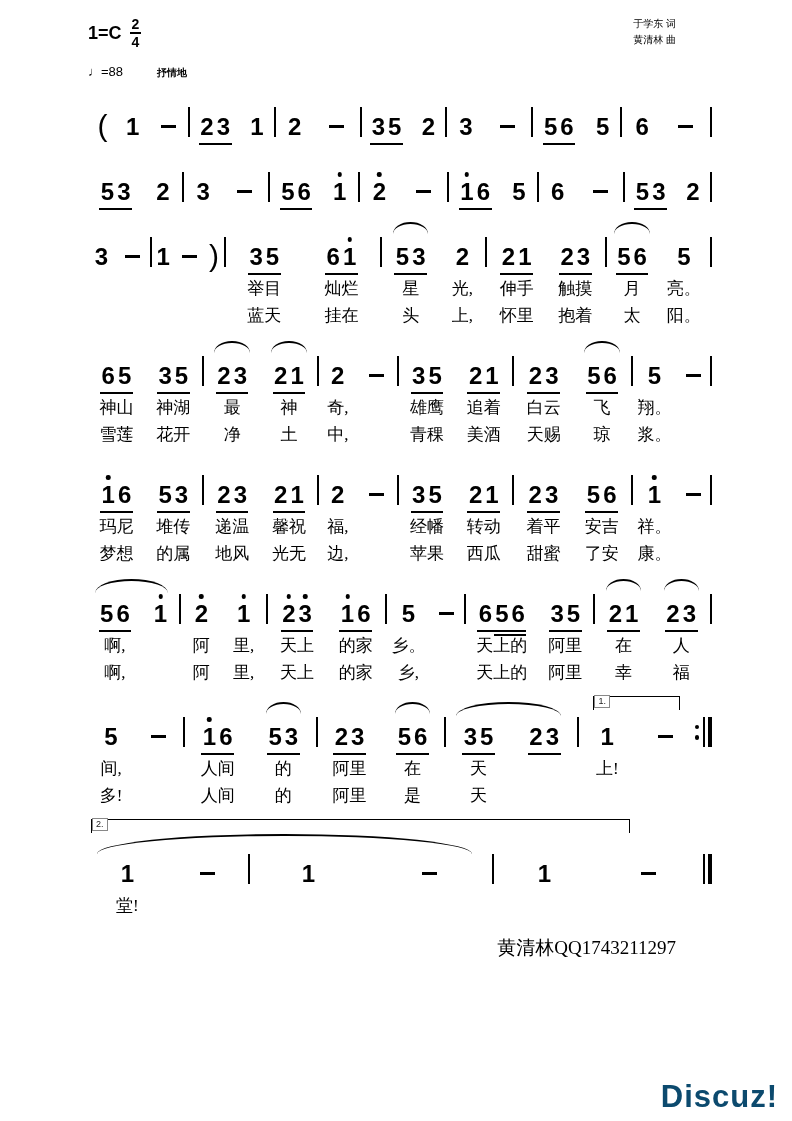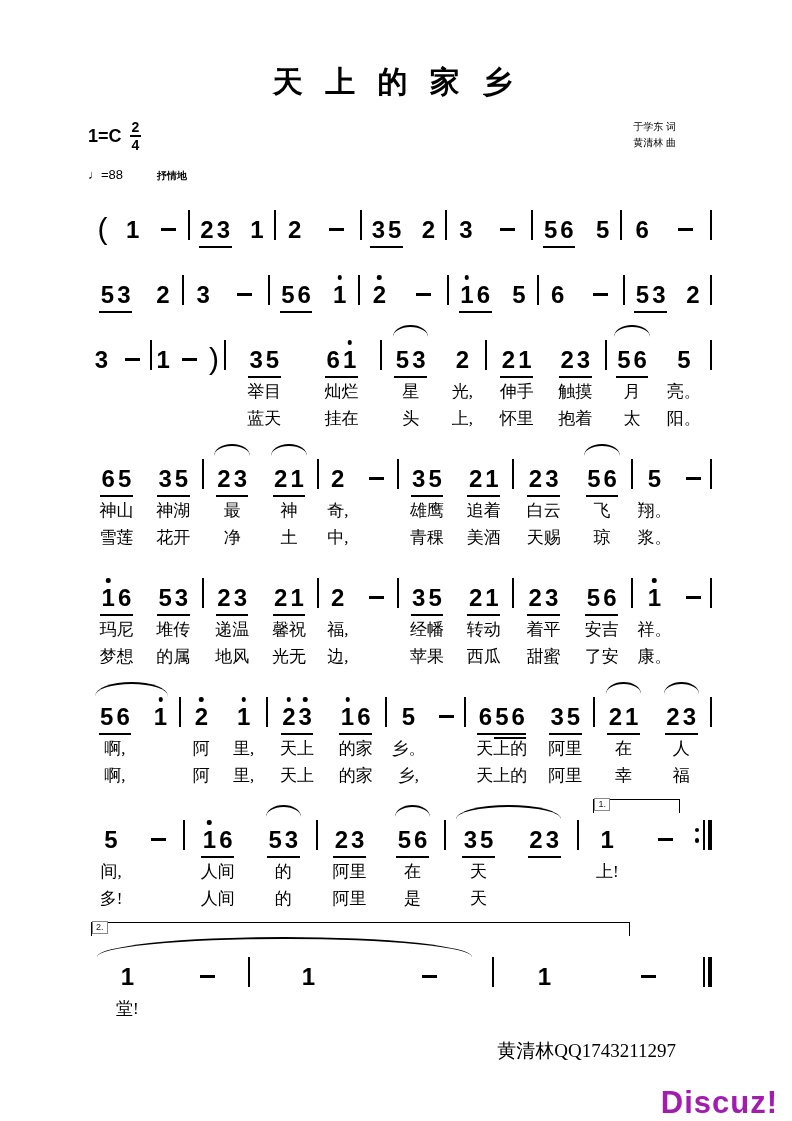--- a/index.html
+++ b/index.html
@@ -44,28 +44,27 @@
   .thin{width:2px;height:30px;background:#000;}
   .thick{width:4px;height:30px;background:#000;margin-left:3px;}
   .volta{position:absolute;top:0;height:13px;border-top:1.5px solid #000;
          border-left:1.5px solid #000;border-right:1.5px solid #000;}
   .vlabel{position:absolute;top:-2px;left:0;font-size:9px;line-height:11px;padding:0 3px;
           border:1px solid #888;background:#fff;color:#222;}
   .tie{position:absolute;height:18px;border-top:2.5px solid #000;
        border-radius:50% 50% 0 0/100% 100% 0 0;}
   .contact{margin:16px 116px 0 16px;text-align:right;font-size:19px;
            font-family:"Liberation Serif",serif;}
-  .watermark{position:absolute;right:14px;bottom:0;font-size:31px;font-weight:bold;
-             color:#a21caf;letter-spacing:1px;}
+  .watermark{position:absolute;right:14px;bottom:6px;font-size:31px;font-weight:bold;
+             color:#0c4a6e;letter-spacing:1px;}
 </style>
 </head>
 <body>
 
 <div class="page">
-  <h1 class="title">天 上 的 家 乡</h1>
 
   <div class="meta">
     <div class="key">
       <span>1=C</span>
       <span class="frac">
         <span class="num">2</span>
         <span class="den">4</span>
       </span>
     </div>
     <div class="credits">

